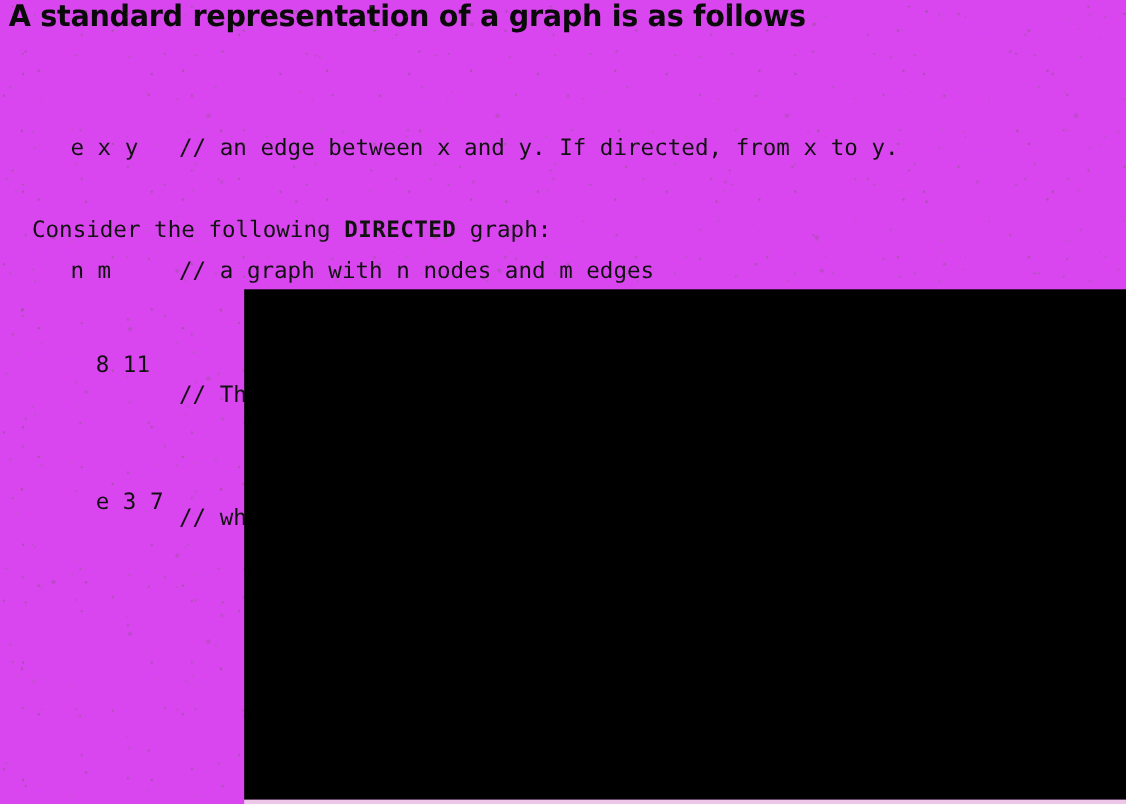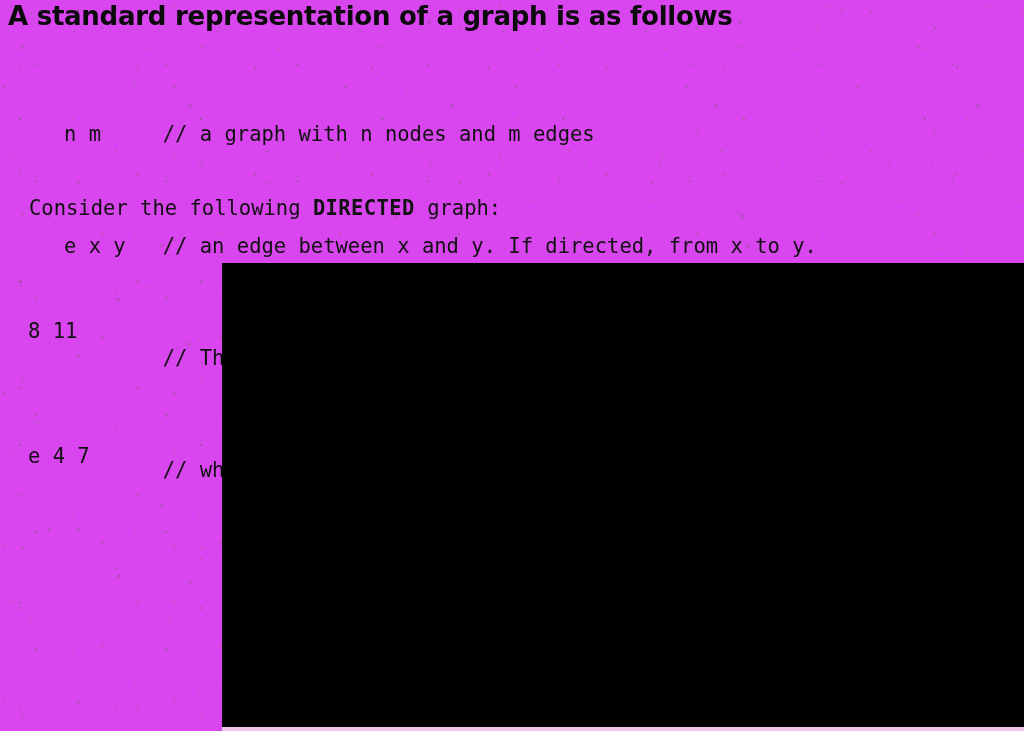--- a/index.html
+++ b/index.html
@@ -140,21 +140,21 @@
     top: 228px;
     z-index: 2;
     font-family: "DejaVu Sans Mono", monospace;
     font-size: 20.5px;
     line-height: 41.6px;
     color: #111111;
     white-space: pre;
   }
   #edge-list .edge-line {
     height: 41.6px;
-    padding-left: 28px;
+    padding-left: 87px;
     white-space: pre;
   }
 
   
   #graph-image {
     position: absolute;
     left: 222px;
     top: 263px;
     width: 802px;
     height: 464px;
@@ -175,31 +175,31 @@
   }
 </style>
 </head>
 <body>
 
 <div id="slide">
 
   <div id="title">A standard representation of a graph is as follows</div>
 
   <div id="spec-block">
+    <div class="spec-line">e x y   // an edge between x and y. If directed, from x to y.</div>
     <div class="spec-line">n m     // a graph with n nodes and m edges</div>
-    <div class="spec-line">e x y   // an edge between x and y. If directed, from x to y.</div>
     <div class="spec-line">        // There are exactly m lines to specify the m edges</div>
     <div class="spec-line">        // where x and y are two nodes with 1&lt;=x,y&lt;=n.</div>
   </div>
 
   <div id="consider-line"><span>Consider the following </span><b>DIRECTED</b><span> graph:</span></div>
 
   <div id="edge-list">
     <div class="edge-line">8 11</div>
-    <div class="edge-line">e 4 7</div>
+    <div class="edge-line">e 3 7</div>
     
     
     
     
     
     
     
     
   </div>
 

